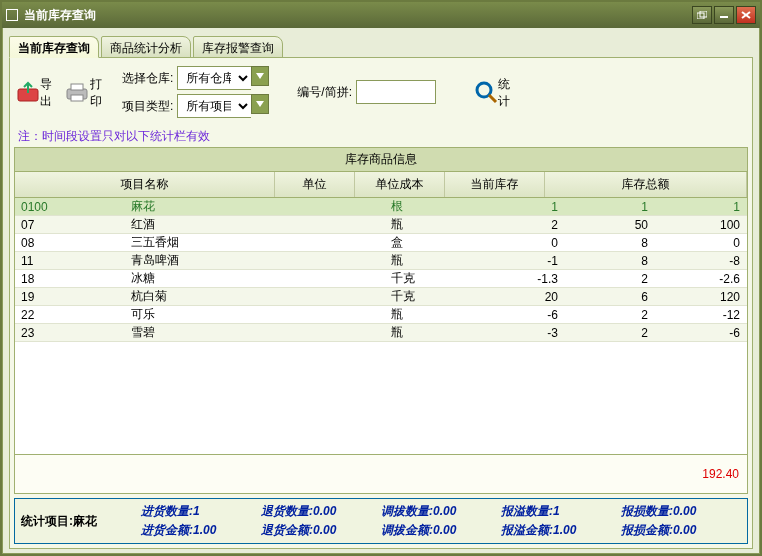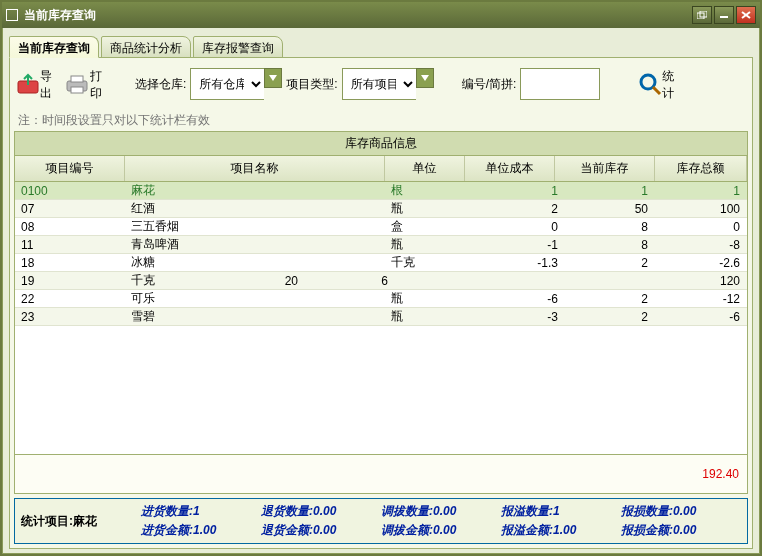--- a/index.html
+++ b/index.html
@@ -12,27 +12,27 @@
 .titlebar .close { background: linear-gradient(#e07050, #c03020); }
 .content { background: #e8edd8; height: 526px; border: 1px solid #8a9a5a; border-top: none; padding: 8px 6px 4px 6px; display: flex; flex-direction: column; }
 .tabs { display: flex; height: 22px; }
 .tab { padding: 3px 8px; border: 1px solid #a0b070; background: linear-gradient(#f0f4e0, #d8e0c0); margin-right: 2px; position: relative; border-radius: 2px 8px 0 0; cursor: pointer; }
 .tab.active { background: linear-gradient(#fbfbe8, #f5f8da); border-bottom: 1px solid #f5f8da; z-index: 2; font-weight: bold; }
 .panel { border: 1px solid #a0b070; background: #f5f8e8; flex: 1; margin-top: -1px; padding: 4px; display: flex; flex-direction: column; }
 .toolbar { display: flex; align-items: center; gap: 4px; padding: 4px 2px 8px 2px; }
 .tool-btn { display: flex; flex-direction: row; align-items: center; width: 44px; cursor: pointer; }
 .tool-btn .ic { width: 28px; height: 24px; display: flex; align-items: center; justify-content: center; }
 .tool-btn .lbl { margin-top: 2px; }
-.form-rows { display: flex; flex-direction: row; gap: 4px; margin-left: 23px; }
+.form-rows { display: flex; flex-direction: column; gap: 4px; margin-left: 10px; }
 .form-row { display: flex; align-items: center; gap: 4px; }
-select, input[type=text] { border: 1px solid #8a9a5a; height: 32px; padding: 0 4px; background: #fff; }
+select, input[type=text] { border: 1px solid #8a9a5a; height: 24px; padding: 0 4px; background: #fff; }
 .combo { display: flex; }
 .combo select { border-right: none; }
 .combo .drop { width: 18px; height: 20px; background: #8aa050; border: 1px solid #6b7a3f; display: flex; align-items: center; justify-content: center; color: #fff; cursor: pointer; }
-.note { color: #737373; padding: 2px 4px; font-family: Liberation Serif, serif; }
+.note { color: #6d28d9; padding: 2px 4px; font-family: Liberation Serif, serif; }
 .section-title { background: #d0dcb0; text-align: center; padding: 3px; border: 1px solid #a0b070; border-bottom: none; }
 .grid { flex: 1; border: 1px solid #a0b070; background: #fff; display: flex; flex-direction: column; overflow: hidden; }
 .grid-head { display: flex; background: linear-gradient(#f0f4e0, #dce4c4); border-bottom: 1px solid #a0b070; }
 .grid-head .cell { padding: 4px 6px; border-right: 1px solid #c0c8a0; text-align: center; }
 .grid-body { flex: 1; overflow: auto; }
 .grid-row { display: flex; border-bottom: 1px solid #e0e4d0; height: 18px; align-items: center; }
 .grid-row:nth-child(even) { background: #f4f7ea; }
 .grid-row.selected { background: #d8e8c0; color: #2a7a2a; }
 .grid-row .cell { padding: 1px 6px; border-right: 1px solid transparent; overflow: hidden; white-space: nowrap; }
 .c0 { width: 110px; text-align: left; }
@@ -145,21 +145,20 @@
           </div>
           <div class="lbl">统计</div>
         </div>
       </div>
 
       <div class="note">注：时间段设置只对以下统计栏有效</div>
       <div class="section-title">库存商品信息</div>
 
       <div class="grid">
         <div class="grid-head" id="grid-head">
-            <div class="cell c0">项目编号</div>
             <div class="cell c1">项目名称</div>
             <div class="cell c2">单位</div>
             <div class="cell c4">单位成本</div>
             <div class="cell c3">当前库存</div>
             <div class="cell c5">库存总额</div>
           </div>
         <div class="grid-body" id="grid-body">
             <div class="grid-row selected">
               <div class="cell c0">0100</div>
               <div class="cell c1">麻花</div>
@@ -195,20 +194,21 @@
             <div class="grid-row">
               <div class="cell c0">18</div>
               <div class="cell c1">冰糖</div>
               <div class="cell c2">千克</div>
               <div class="cell c3">-1.3</div>
               <div class="cell c4">2</div>
               <div class="cell c5">-2.6</div>
             </div>
             <div class="grid-row">
               <div class="cell c0">19</div>
+              <div class="cell c1">杭白菊</div>
               <div class="cell c2">千克</div>
               <div class="cell c3">20</div>
               <div class="cell c4">6</div>
               <div class="cell c5">120</div>
             </div>
             <div class="grid-row">
               <div class="cell c0">22</div>
               <div class="cell c1">可乐</div>
               <div class="cell c2">瓶</div>
               <div class="cell c3">-6</div>

